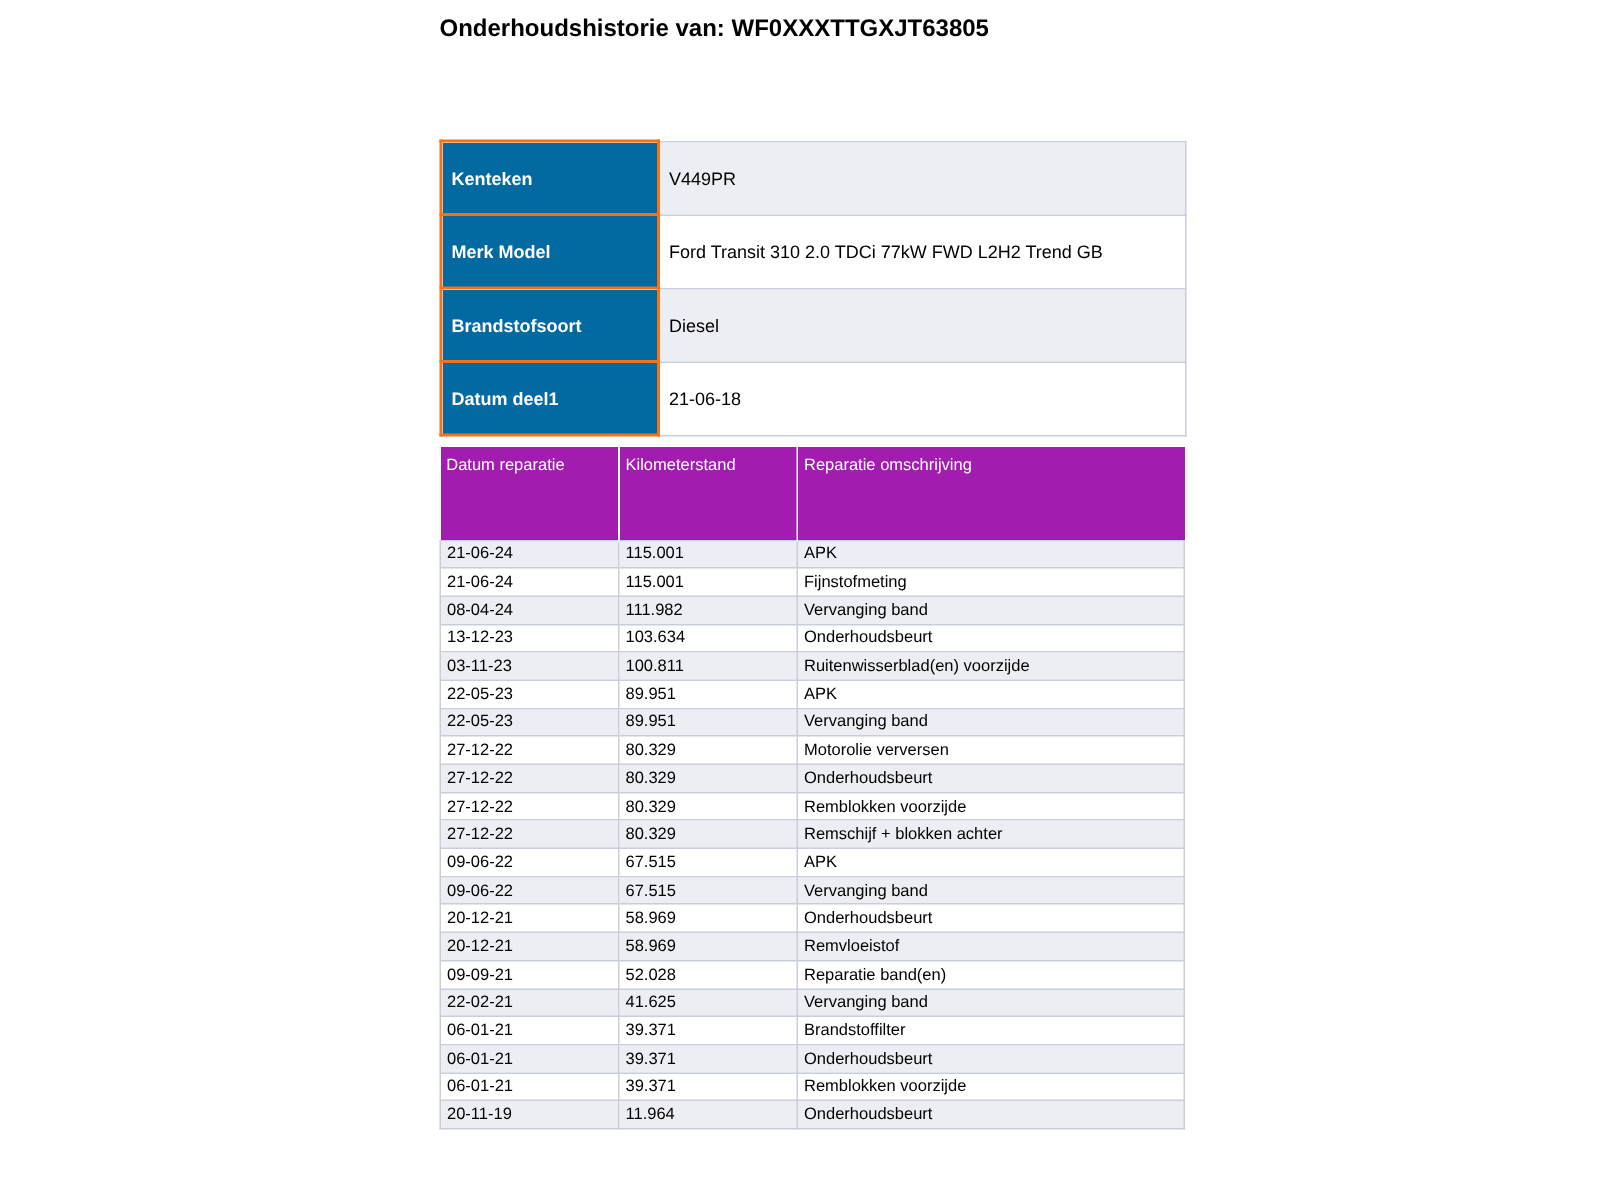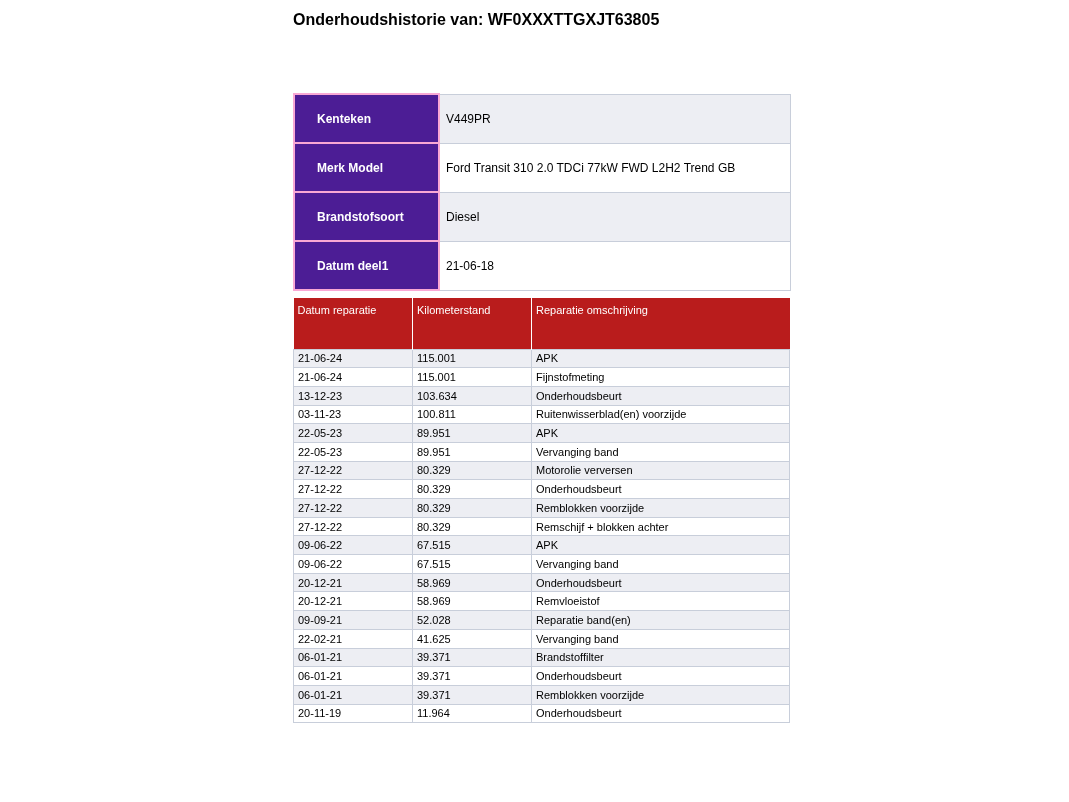--- a/index.html
+++ b/index.html
@@ -30,25 +30,25 @@
     left:293px;
     top:93px;
     width:496px;
     border-collapse:collapse;
     table-layout:fixed;
     font-size:12px;
   }
   .info-table col.c-label { width:145px; }
   .info-table col.c-value { width:351px; }
   .info-table td.info-label {
-    background:#4c1d95;
+    background:#0369a1;
     color:#ffffff;
     font-weight:bold;
-    border:2px solid #f9a8d4;
-    padding:4px 22px;
+    border:2px solid #f97316;
+    padding:4px 6px;
     line-height:16px;
     box-sizing:border-box;
     white-space:nowrap;
     overflow:hidden;
   }
   .info-table td.info-value {
     background:#ffffff;
     color:#000000;
     border:1px solid #C8CEDA;
     padding:16px 6px;
@@ -65,26 +65,26 @@
     top:298px;
     width:496px;
     border-collapse:collapse;
     table-layout:fixed;
     font-size:11px;
   }
   .history-table col.c1 { width:119px; }
   .history-table col.c2 { width:119px; }
   .history-table col.c3 { width:258px; }
   .history-table thead th {
-    background:#b91c1c;
+    background:#a21caf;
     color:#ffffff;
     font-weight:normal;
     text-align:left;
     vertical-align:top;
-    height:51px;
+    height:62px;
     box-sizing:border-box;
     padding:6px 4px;
     border-right:1px solid #ffffff;
     white-space:nowrap;
     overflow:hidden;
   }
   .history-table thead th:last-child { border-right:none;margin-left:39px; }
   .history-table tbody td {
     background:#ffffff;
     color:#000000;
@@ -148,20 +148,25 @@
           <td>21-06-24</td>
           <td>115.001</td>
           <td>APK</td>
         </tr>
         <tr>
           <td>21-06-24</td>
           <td>115.001</td>
           <td>Fijnstofmeting</td>
         </tr>
         <tr>
+          <td>08-04-24</td>
+          <td>111.982</td>
+          <td>Vervanging band</td>
+        </tr>
+        <tr>
           <td>13-12-23</td>
           <td>103.634</td>
           <td>Onderhoudsbeurt</td>
         </tr>
         <tr>
           <td>03-11-23</td>
           <td>100.811</td>
           <td>Ruitenwisserblad(en) voorzijde</td>
         </tr>
         <tr>

